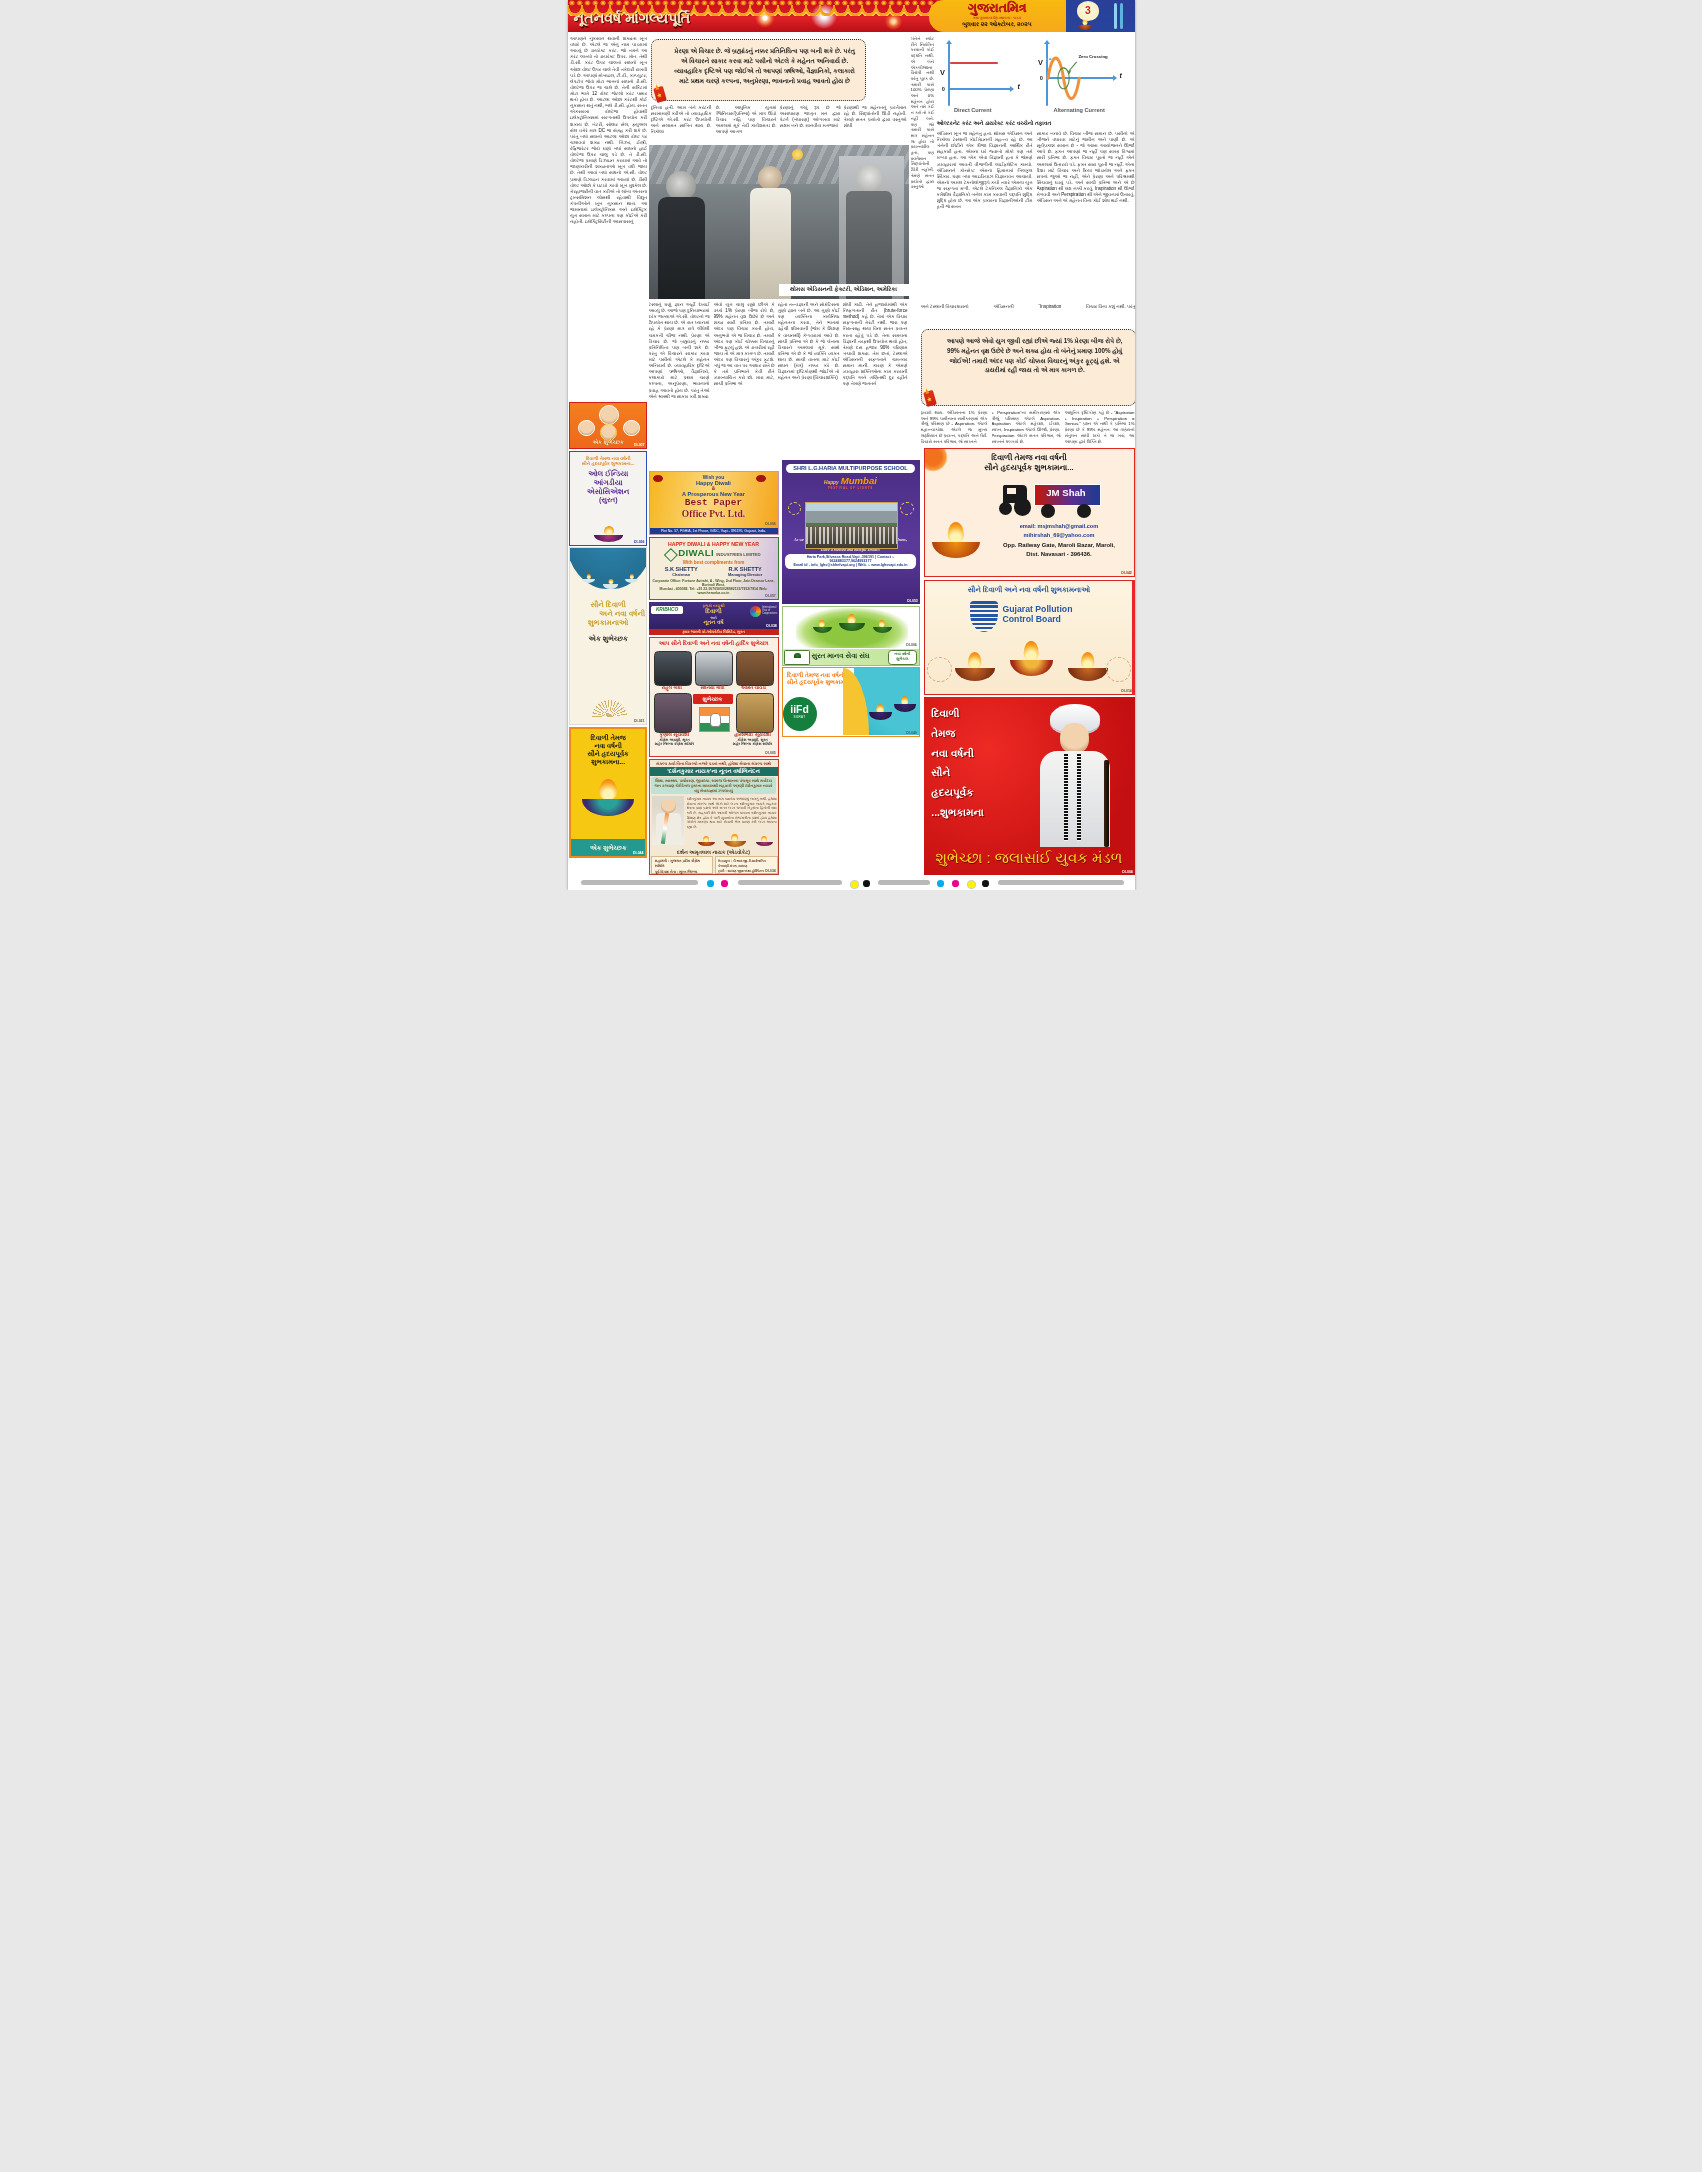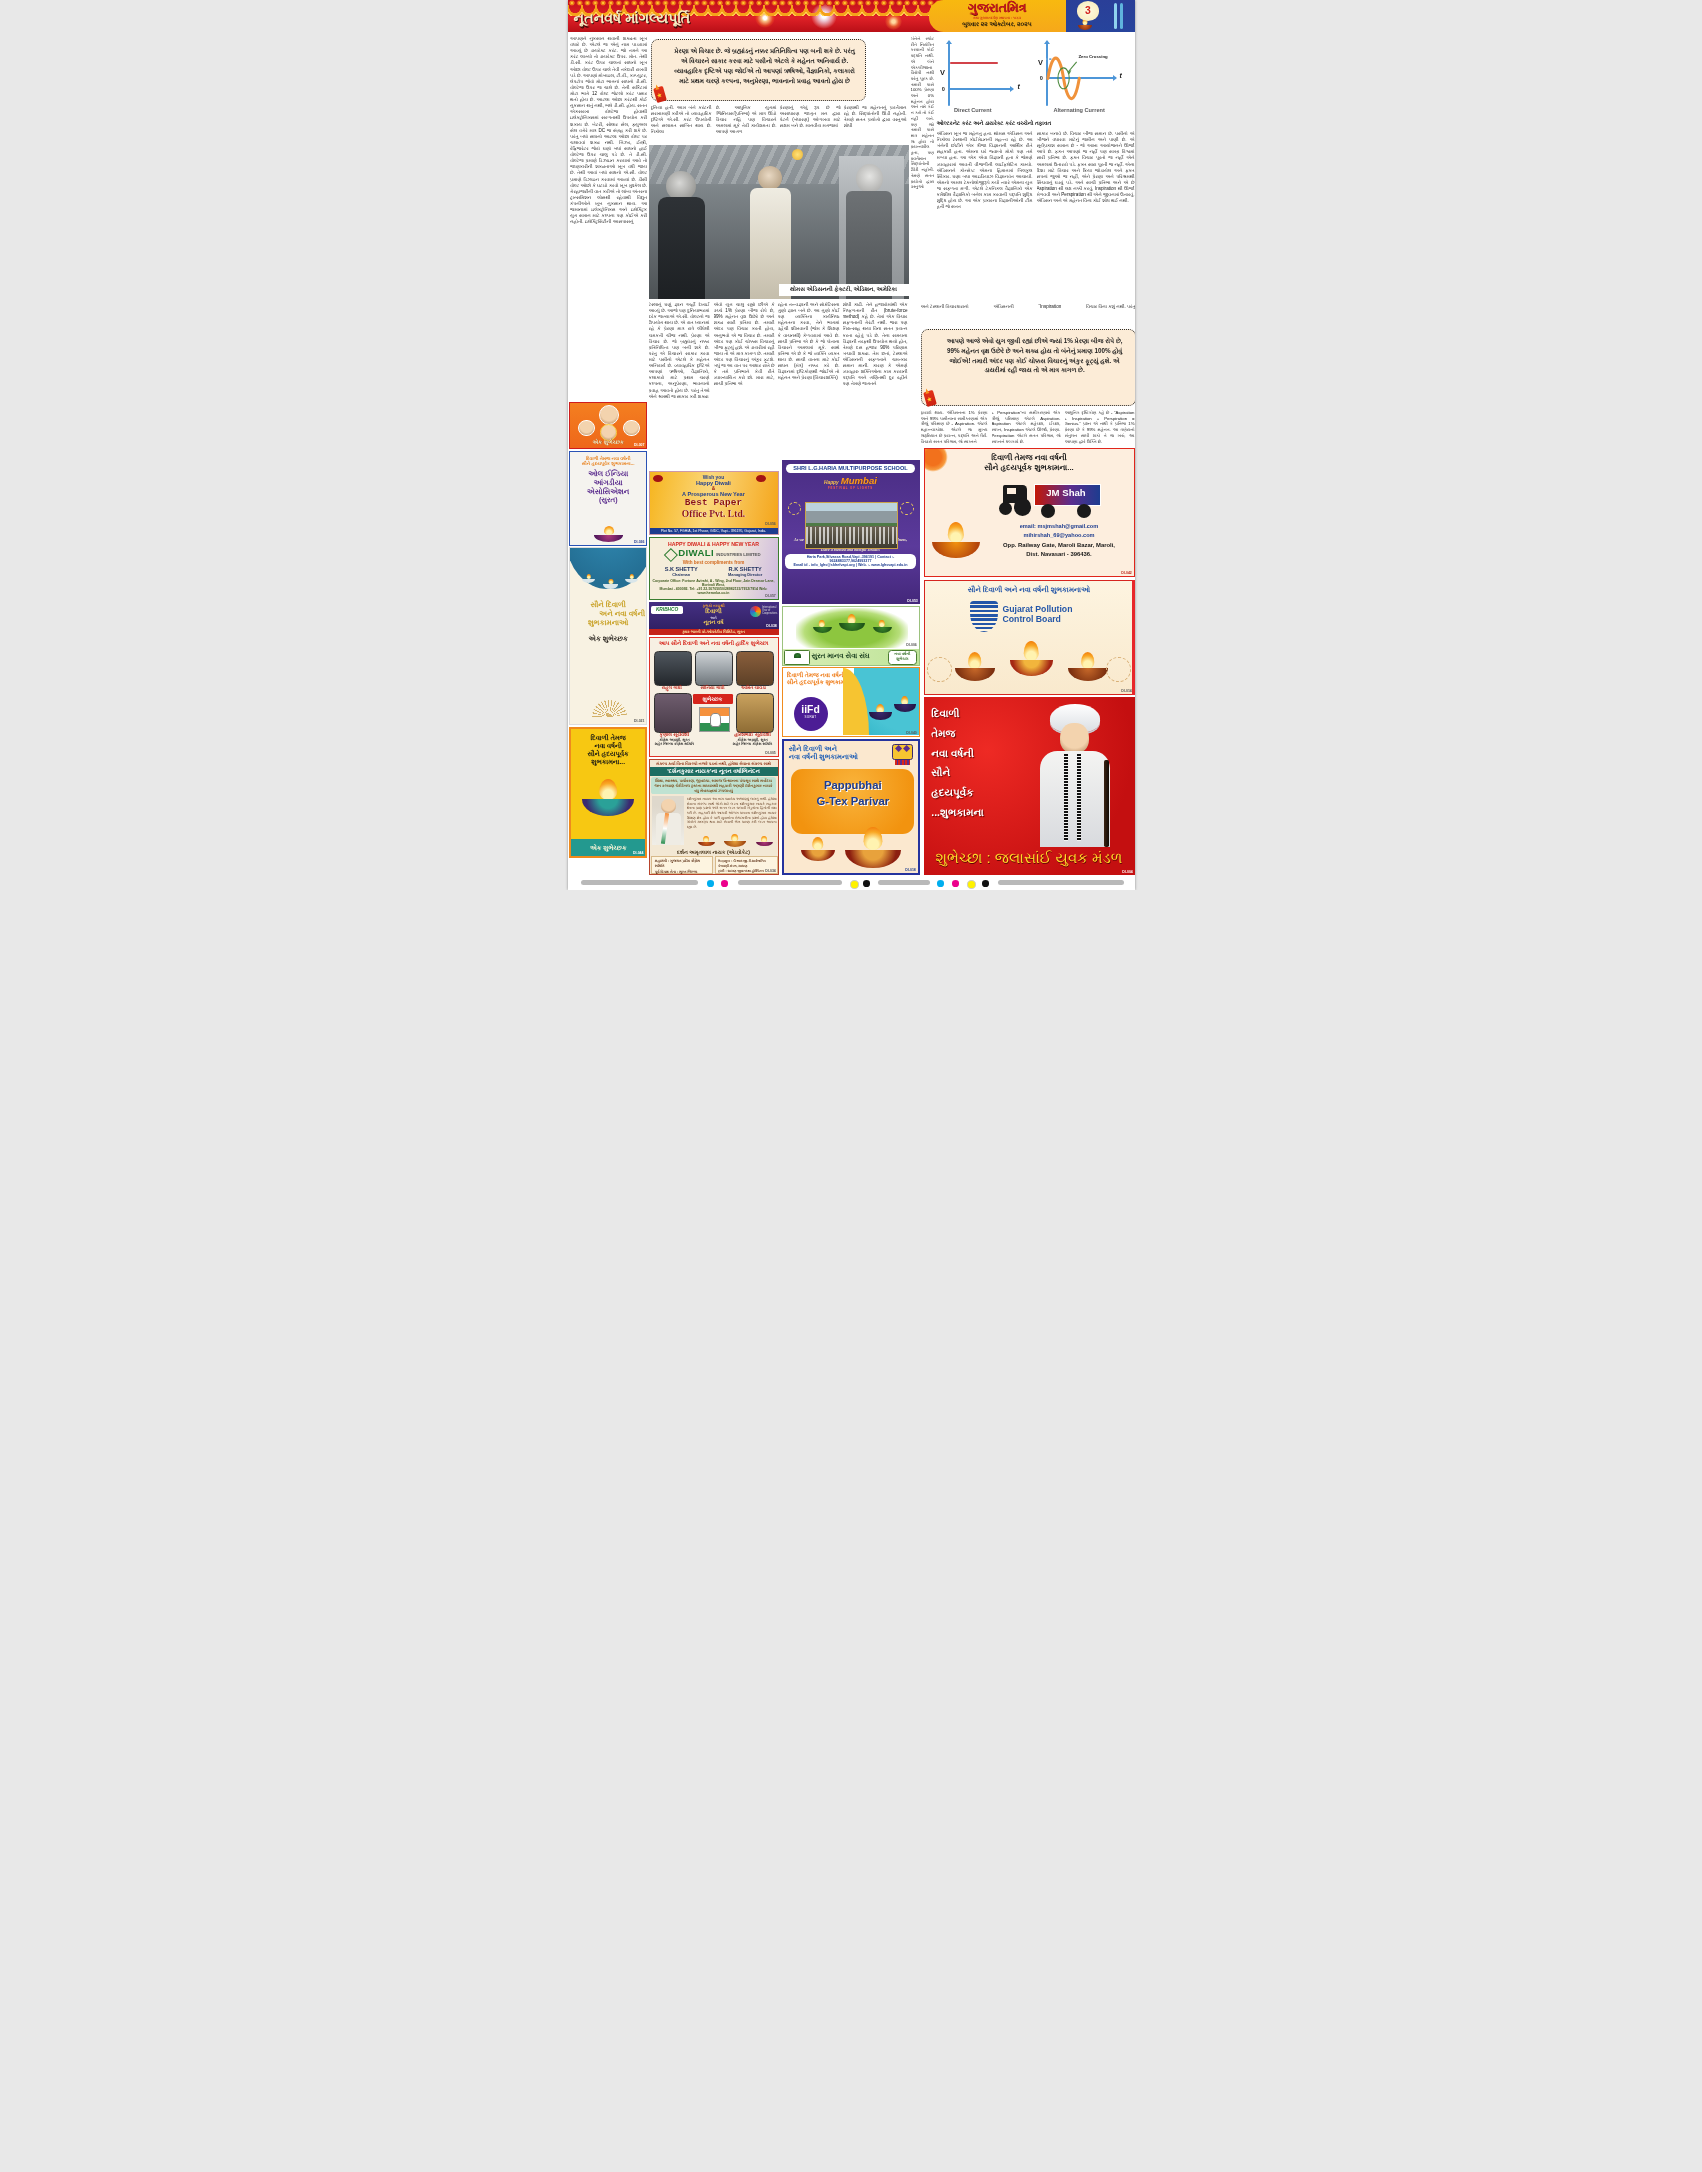--- a/index.html
+++ b/index.html
@@ -384,49 +384,27 @@
           <i class="fl"></i>
           <b class="bw" style="background:radial-gradient(circle at 50% 0,#3b2a70,#241745 75%);"></b>
         </div>
       <div class="diya" style="position:absolute;left:40px;top:28px;width:22.6px;height:15.6px;">
           <i class="fl"></i>
           <b class="bw" style="background:radial-gradient(circle at 50% 0,#3b2a70,#241745 75%);"></b>
         </div>
     </div>
     <div style="margin:4.3px 0 0 4.3px;font-size:6px;font-weight:bold;color:#ef7d1a;">દિવાળી તેમજ નવા વર્ષની</div>
     <div style="margin-left:4.3px;font-size:6px;font-weight:bold;color:#ef7d1a;">સૌને હૃદયપૂર્વક શુભકામના...</div>
-    <div class="abs ctr" style="left:11px;top:29px;width:34px;height:34px;border-radius:50%;background:#4c1d95;color:#fff;text-align:center;">
+    <div class="abs ctr" style="left:0;top:29px;width:34px;height:34px;border-radius:50%;background:#15803d;color:#fff;text-align:center;">
       <div style="font-size:10.4px;font-weight:bold;margin-top:7px;">iiFd</div>
       <div style="font-size:3px;letter-spacing:0.4px;">SURAT</div>
     </div>
     <span class="tag">DI-040</span>
   </div>
 
-  <div class="abs ad" style="left:214px;top:739px;width:138px;height:136px;border:2.2px solid #25339e;background:#fbe8cf;">
-    <div style="margin:4.3px 0 0 5.2px;font-size:7px;font-weight:bold;color:#1d5db5;">સૌને દિવાળી અને</div>
-    <div style="margin-left:5.2px;font-size:7px;font-weight:bold;color:#1d5db5;">નવા વર્ષની શુભકામનાઓ</div>
-    <div class="abs" style="right:4.3px;top:2.6px;width:19px;height:14.8px;background:#f6c431;border:0.9px solid #3b2a70;border-radius:2.6px;">
-      <div class="abs" style="left:2.6px;top:1.7px;width:5.2px;height:5.2px;background:#5b2d8e;transform:rotate(45deg);"></div>
-      <div class="abs" style="left:10.4px;top:1.7px;width:5.2px;height:5.2px;background:#5b2d8e;transform:rotate(45deg);"></div>
-      <div class="abs" style="left:1.7px;bottom:-5.2px;width:15.6px;height:4.3px;background:repeating-linear-gradient(90deg,#d6241b 0 1.7px,#5b2d8e 1.7px 3.5px);"></div>
-    </div>
-    <div class="abs" style="left:7.8px;top:28px;width:123px;height:65px;background:radial-gradient(circle at 50% 30%,#f9b43c,#f2930f 80%);border-radius:11.3px;">
-      <div class="ctr" style="margin-top:9.6px;font-size:11.3px;font-weight:bold;color:#1d3c8f;text-shadow:0.9px 0.9px 0 #fff;">Pappubhai</div>
-      <div class="ctr" style="margin-top:4.3px;font-size:11.3px;font-weight:bold;color:#1d3c8f;text-shadow:0.9px 0.9px 0 #fff;">G-Tex Parivar</div>
-    </div>
-    <div class="diya" style="position:absolute;left:17.4px;top:96px;width:34px;height:24px;">
-        <i class="fl"></i>
-        <b class="bw" style="background:radial-gradient(circle at 50% 0,#e8a23c 0 30%,#8c1f10 70%);"></b>
-      </div>
-    <div class="diya" style="position:absolute;left:61px;top:87px;width:56px;height:40px;">
-        <i class="fl"></i>
-        <b class="bw" style="background:radial-gradient(circle at 50% 0,#e8a23c 0 30%,#8c1f10 70%);"></b>
-      </div>
-    <span class="tag" style="color:#1d3c8f;">DI-018</span>
-  </div>
 
   <div class="abs ad" style="left:356px;top:448px;width:211px;height:129px;border:1.7px solid #e0251c;background:#fdeede;">
     <div class="abs" style="left:-7px;top:-7px;width:30px;height:30px;background:radial-gradient(circle,#f2711c 0 40%,#f79a3d 60%,transparent 70%);border-radius:50%;"></div>
     <div class="ctr" style="margin-top:4.3px;font-size:7.8px;font-weight:bold;color:#161616;">દિવાળી તેમજ નવા વર્ષની</div>
     <div class="ctr" style="font-size:7.8px;font-weight:bold;color:#161616;">સૌને હૃદયપૂર્વક શુભકામના...</div>
     <div class="abs" style="left:74px;top:32px;width:100px;height:36px;">
       <div class="abs" style="left:4.3px;top:4.3px;width:24px;height:18px;background:#1a1a1a;border-radius:1.7px 4.3px 0 0;"></div>
       <div class="abs" style="left:8.7px;top:7px;width:8.7px;height:6px;background:#fdeede;"></div>
       <div class="abs" style="left:0;top:21px;width:13px;height:13px;background:#1a1a1a;border-radius:50%;"></div>
       <div class="abs" style="left:15.6px;top:17.4px;width:17.4px;height:17.4px;background:#1a1a1a;border-radius:50%;"></div>

